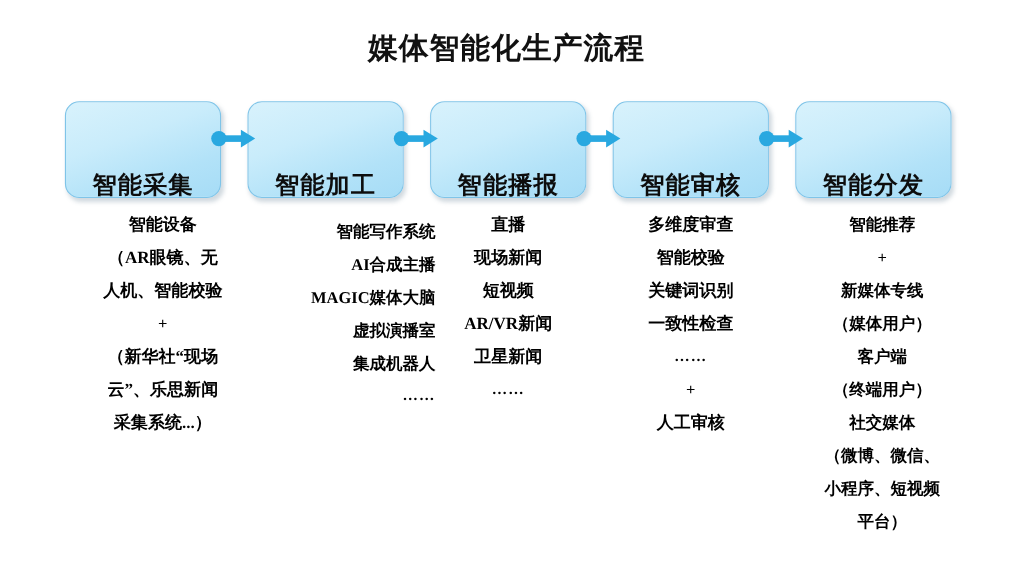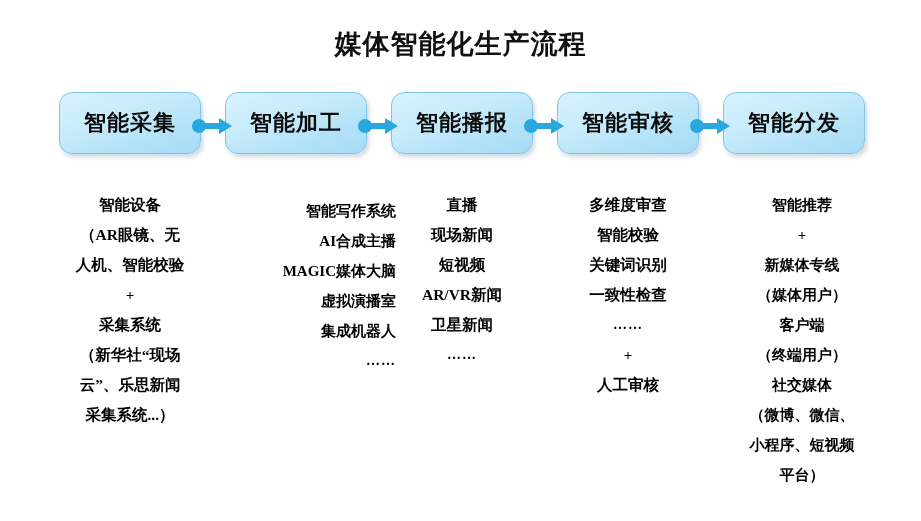--- a/index.html
+++ b/index.html
@@ -43,27 +43,27 @@
     top: 92px;
     left: 0;
     width: 921px;
     height: 78px;
   }
 
   .stage {
     position: absolute;
     top: 0;
     width: 142px;
-    height: 62px;
+    height: 88px;
     border-radius: 13px;
     border: 1px solid #7fc4e8;
     background: linear-gradient(160deg, #d8f2fc 0%, #c9ecfb 38%, #b2e2f8 72%, #a6dcf6 100%);
     box-shadow: 2px 3px 4px rgba(90, 120, 140, 0.28);
     display: flex;
-    align-items: center;
+    align-items: flex-end;
     justify-content: center;
     box-sizing: border-box;
   }
   .stage .stage-label {
     font-size: 22px;
     font-weight: bold;
     color: #0d0d0d;
     font-family: "Liberation Serif", "DejaVu Serif", serif;
     letter-spacing: 1px;
     line-height: 1;
@@ -140,21 +140,21 @@
   .col .line.plus {
     font-size: 15px;
     line-height: 30px;
   }
   .col .line.dots {
     font-size: 14px;
     line-height: 30px;
     letter-spacing: 1px;
   }
 
-  .col-0 { left: 22px;  width: 216px; top: 4px; }
+  .col-0 { left: 40px;  width: 216px; top: 4px; }
   .col-1 { left: 196px; width: 200px; top: 10px; }
   .col-2 { left: 383px; width: 158px; top: 4px; }
   .col-3 { left: 541px; width: 174px; top: 4px; }
   .col-4 { left: 705px; width: 194px; top: 4px; }
 
   
   .col-1 .line { font-size: 15px; text-align: right; }
   .col-4 .line { font-size: 15px; }
 </style>
 </head>
@@ -204,21 +204,20 @@
     </div>
 
   </div>
 
   <div class="columns">
     <div class="col col-0">
         <div class="line">智能设备</div>
         <div class="line">（AR眼镜、无</div>
         <div class="line">人机、智能校验</div>
         <div class="line plus">+</div>
-        <div class="line">采集系统</div>
         <div class="line">（新华社“现场</div>
         <div class="line">云”、乐思新闻</div>
         <div class="line">采集系统...）</div>
       </div>
     <div class="col col-1">
         <div class="line">智能写作系统</div>
         <div class="line">AI合成主播</div>
         <div class="line">MAGIC媒体大脑</div>
         <div class="line">虚拟演播室</div>
         <div class="line">集成机器人</div>

